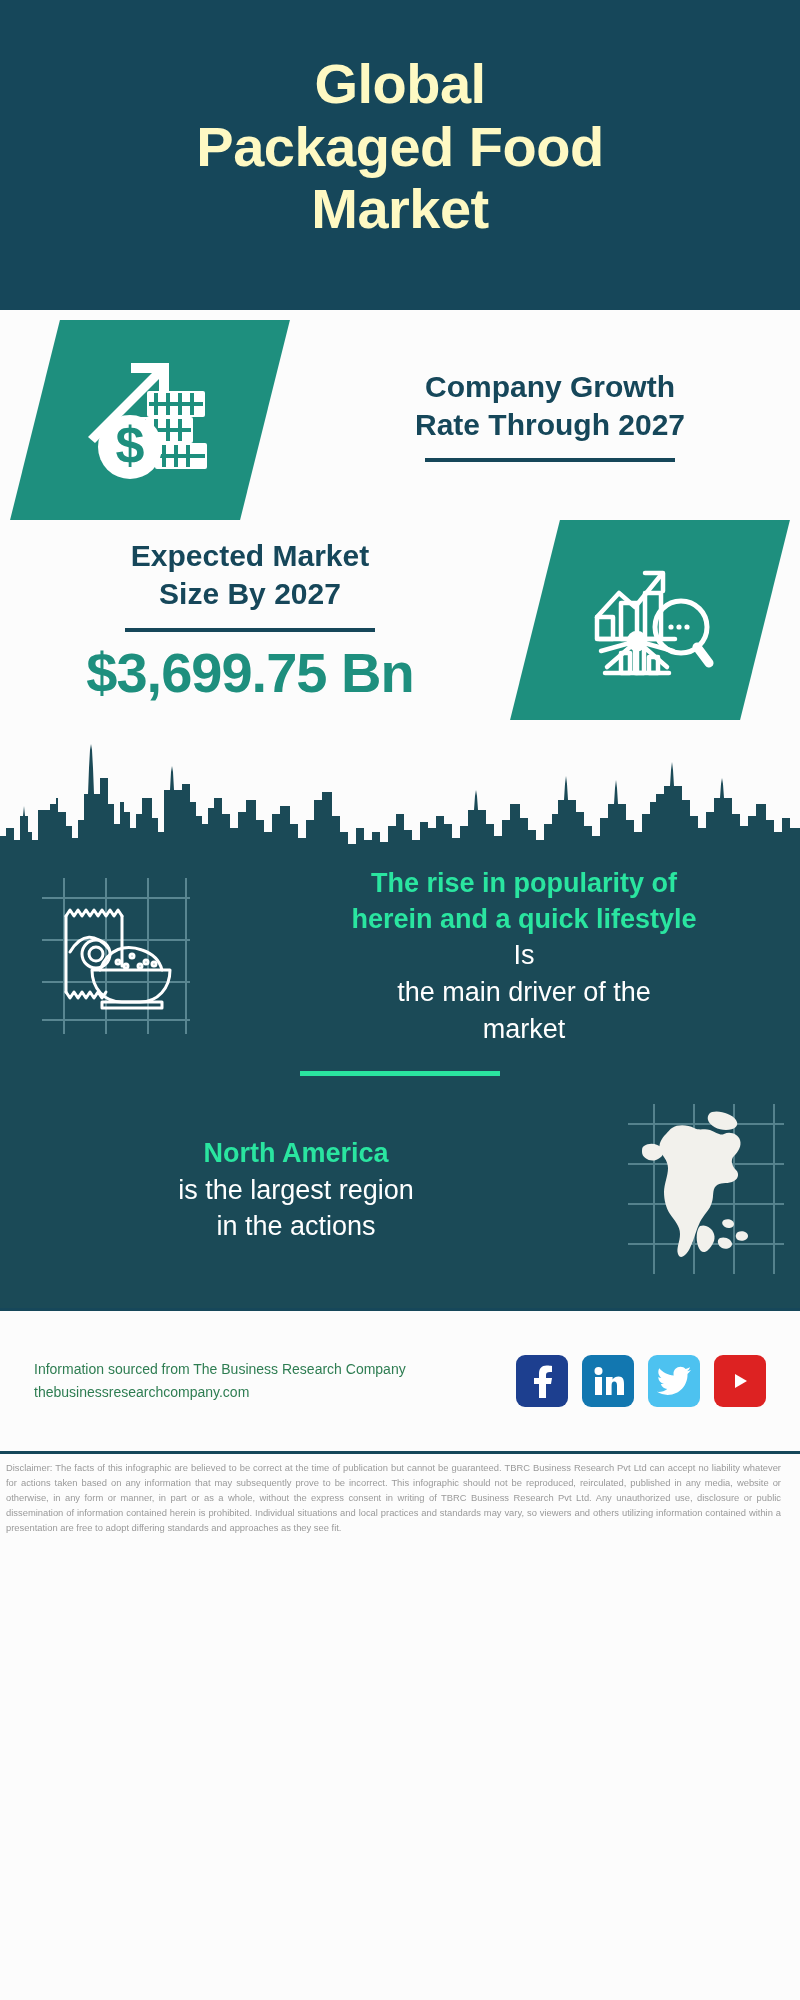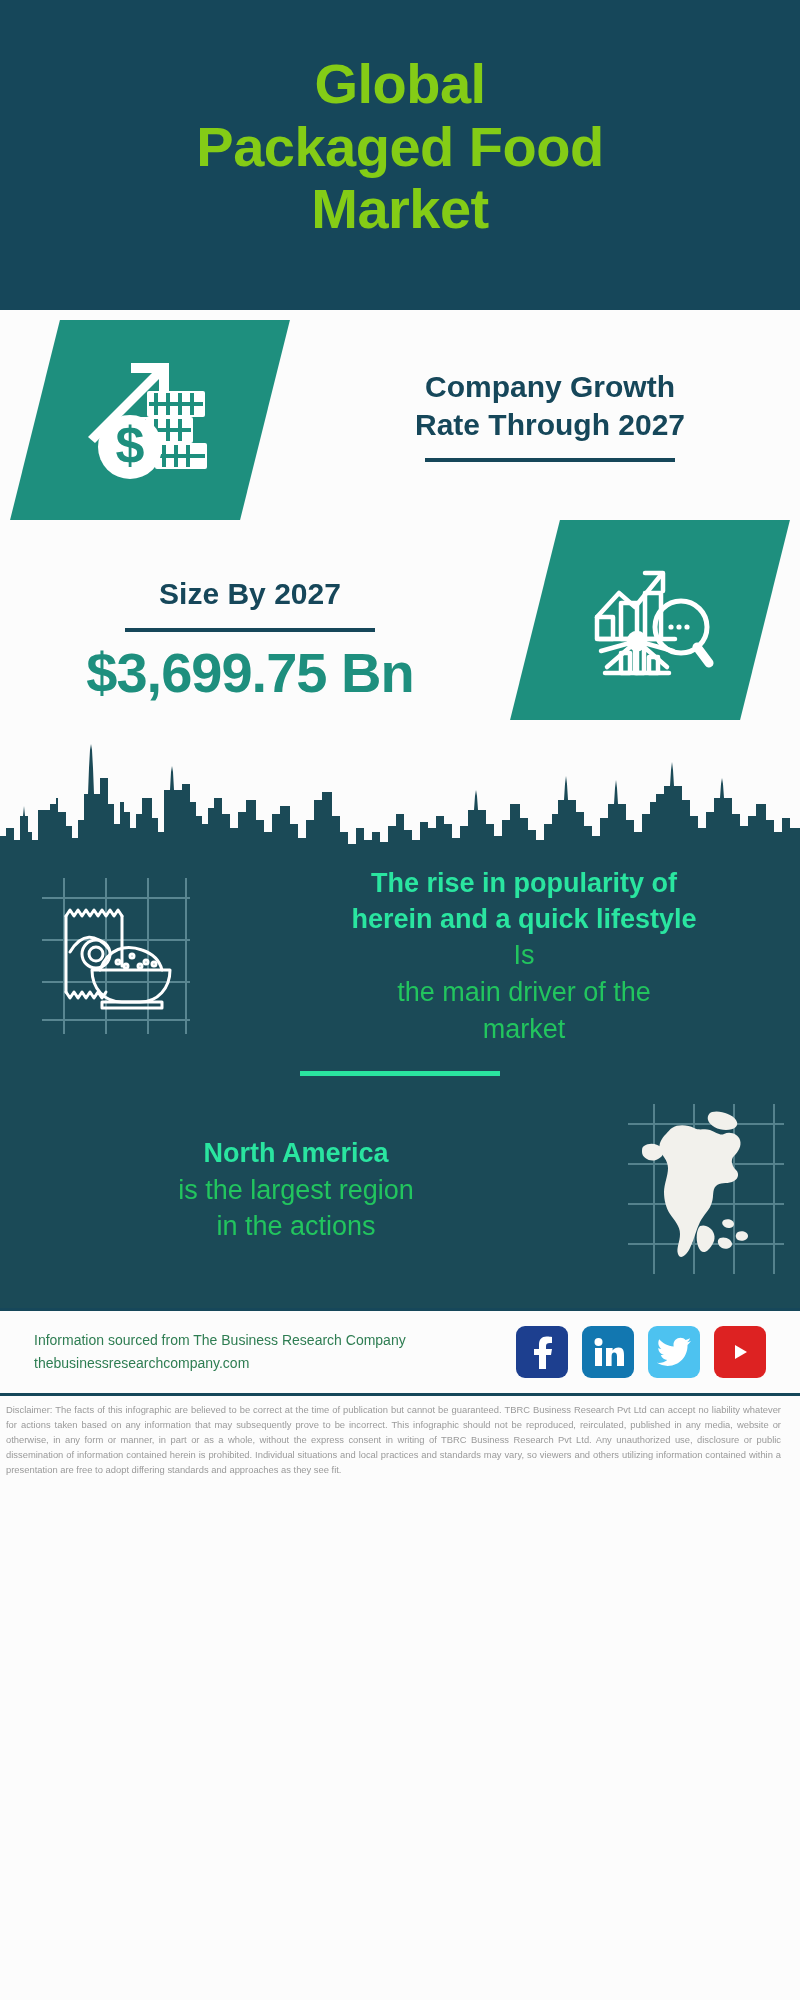--- a/index.html
+++ b/index.html
@@ -12,21 +12,21 @@
   .page { position:relative; width:800px; height:2000px; background:#fcfcfc; }
 
   
   .header {
     background:#16475a;
     height:310px;
     display:flex; align-items:center; justify-content:center;
     padding:8px 40px 24px;
   }
   .header h1 {
-    color:#84cc16;
+    color:#fef9c3;
     font-size:56px;
     font-weight:bold;
     line-height:1.12;
     text-align:center;
     letter-spacing:-0.5px;
   }
   .header h1 .tl { display:block; }
 
   
   .light-band { background:#fcfcfc; position:relative; padding-top:10px; }
@@ -61,28 +61,28 @@
   .skyline { display:block; width:800px; height:130px; margin-top:8px; }
 
   
   .dark-band { background:#1b4a57; padding:8px 0 26px; }
 
   .info-row { display:flex; align-items:center; width:100%;gap:18px; }
   .info-row.rev { flex-direction:row-reverse;margin-left:20px; }
   .info-icon { flex:0 0 230px; display:flex; justify-content:center; align-items:center; }
   .info-text { flex:1; padding:0 18px; text-align:center; }
   .hl { color:#2ae5a0; font-size:27px; font-weight:bold; line-height:1.32; display:block; }
-  .plain { color:#22c55e; font-size:27px; line-height:1.36; display:block; }
+  .plain { color:#ffffff; font-size:27px; line-height:1.36; display:block; }
 
   .green-rule { width:200px; height:5px; background:#2ae5a0; margin:24px auto 22px; }
 
   
   .foot-sep { width:100%; height:3px; background:#16475a; }
   .footer {
-    background:#fcfcfc; height:82px;
+    background:#fcfcfc; height:140px;
     display:flex; align-items:center; justify-content:space-between;
     padding:0 34px;
   }
   .src { color:#2e7d52; font-size:14px; line-height:1.65; }
   .src span { display:block; }
   .social { display:flex; gap:14px; align-items:center; }
   .sicon {
     width:52px; height:52px; border-radius:9px;
     display:flex; align-items:center; justify-content:center;
   }
@@ -181,21 +181,21 @@
                 <circle cx="86" cy="72" r="2.6" fill="#ffffff" stroke="none"></circle>
                 <circle cx="94" cy="72" r="2.6" fill="#ffffff" stroke="none"></circle>
                 <circle cx="102" cy="72" r="2.6" fill="#ffffff" stroke="none"></circle>
               </g>
             </svg>
           </span>
         </div>
       </div>
       <div class="stat-text">
         <div class="stat-title">
-          <br>
+          <span>Expected Market</span><br>
           <span>Size By 2027</span>
         </div>
         <div class="stat-rule"></div>
         <div class="stat-value small">$3,699.75 Bn</div>
       </div>
     </div>
   </div>
 
   <svg class="skyline" viewBox="0 0 800 130" preserveAspectRatio="none">
     <path fill="#1b4a57" d="M0 130 L0 108 L6 108 L6 100 L14 100 L14 112 L20 112 L20 88 L23 88 L24 78 L25 88 L28 88 L28 104 L32 104 L32 112 L38 112 L38 82 L50 82 L50 76 L56 76 L56 70 L58 70 L58 84 L66 84 L66 98 L72 98 L72 110 L78 110 L78 92 L84 92 L84 66 L88 66 L89 40 L90 22 L91 16 L92 22 L93 40 L94 66 L100 66 L100 50 L108 50 L108 76 L114 76 L114 96 L120 96 L120 74 L124 74 L124 84 L130 84 L130 100 L136 100 L136 86 L142 86 L142 70 L152 70 L152 90 L158 90 L158 104 L164 104 L164 62 L170 62 L171 44 L172 38 L173 44 L174 62 L182 62 L182 56 L190 56 L190 74 L196 74 L196 88 L202 88 L202 96 L208 96 L208 80 L214 80 L214 70 L222 70 L222 86 L230 86 L230 100 L238 100 L238 84 L246 84 L246 72 L256 72 L256 92 L264 92 L264 104 L272 104 L272 86 L280 86 L280 78 L290 78 L290 96 L298 96 L298 110 L306 110 L306 92 L314 92 L314 72 L322 72 L322 64 L332 64 L332 88 L340 88 L340 104 L348 104 L348 116 L356 116 L356 100 L364 100 L364 112 L372 112 L372 104 L380 104 L380 114 L388 114 L388 98 L396 98 L396 86 L404 86 L404 102 L412 102 L412 112 L420 112 L420 94 L428 94 L428 100 L436 100 L436 88 L444 88 L444 96 L452 96 L452 110 L460 110 L460 98 L468 98 L468 82 L474 82 L475 68 L476 62 L477 68 L478 82 L486 82 L486 96 L494 96 L494 108 L502 108 L502 92 L510 92 L510 76 L520 76 L520 90 L528 90 L528 102 L536 102 L536 112 L544 112 L544 96 L552 96 L552 86 L558 86 L558 72 L564 72 L565 56 L566 48 L567 56 L568 72 L576 72 L576 84 L584 84 L584 98 L592 98 L592 108 L600 108 L600 90 L608 90 L608 76 L614 76 L615 60 L616 52 L617 60 L618 76 L626 76 L626 92 L634 92 L634 104 L642 104 L642 86 L650 86 L650 74 L656 74 L656 66 L664 66 L664 58 L670 58 L671 42 L672 34 L673 42 L674 58 L682 58 L682 72 L690 72 L690 88 L698 88 L698 100 L706 100 L706 84 L714 84 L714 70 L720 70 L721 56 L722 50 L723 56 L724 70 L732 70 L732 86 L740 86 L740 98 L748 98 L748 88 L756 88 L756 76 L766 76 L766 92 L774 92 L774 104 L782 104 L782 90 L790 90 L790 100 L800 100 L800 130 Z"></path>

